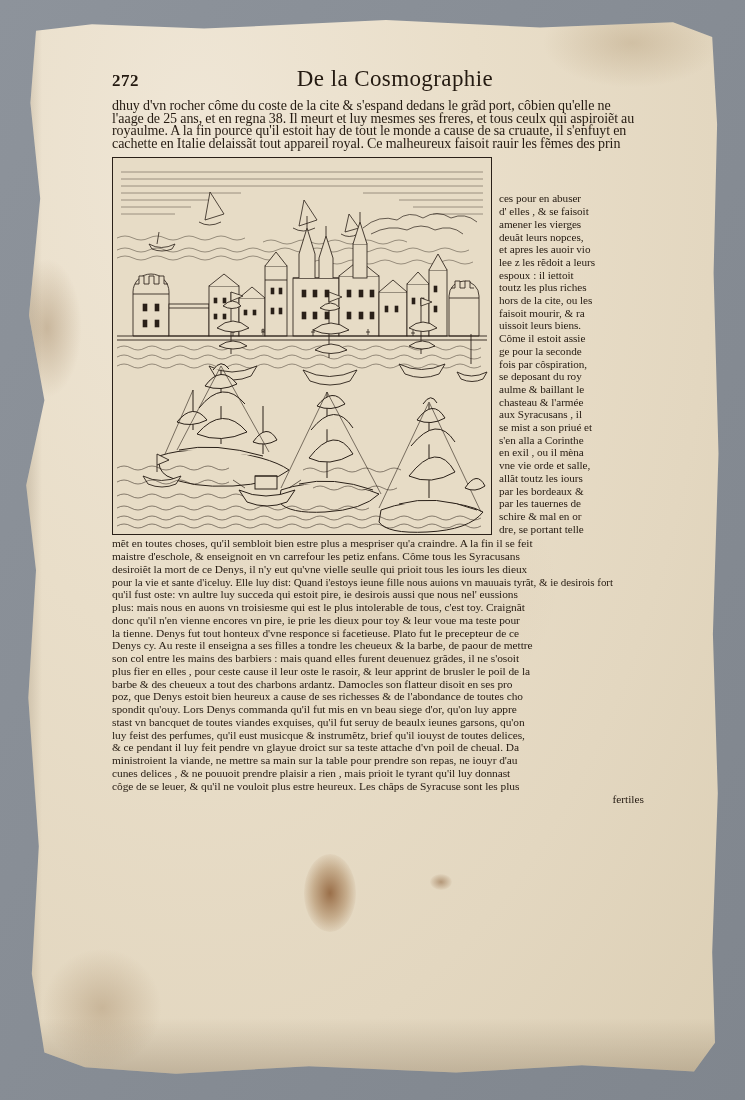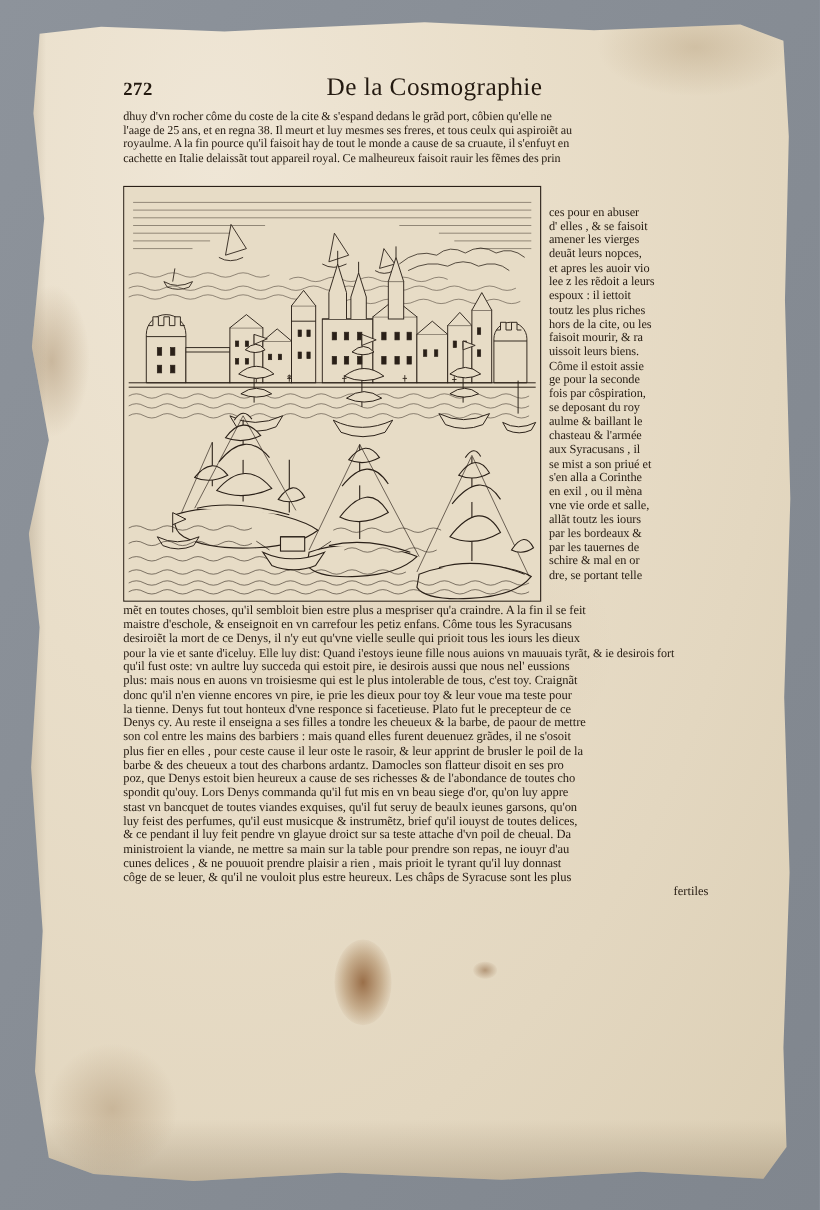--- a/index.html
+++ b/index.html
@@ -74,33 +74,33 @@
   .head-title {
     flex: 1;
     text-align: center;
     font-size: 23px;
     letter-spacing: 0.4px;
     padding-right: 40px;
     white-space: nowrap;
   }
 
   .blockpara {
-    font-size: 11px;
+    font-size: 14px;
     line-height: 12.6px;
     text-align: justify;
     letter-spacing: -0.05px;
     word-spacing: -0.3px;
   }
   .blockpara div { white-space: nowrap; }
 
   
   #wrap-zone {
-    margin-top: 19px;
+    margin-top: 7px;
     display: flex;
-    align-items: center;
+    align-items: flex-end;
   }
 
   
   #woodcut {
     width: 378px;
     height: 376px;
     border: 1.5px solid #2a2018;
     background: #e7dcc6;
     position: relative;
     overflow: hidden;
@@ -155,21 +155,21 @@
     <div id="content">
 
       <div class="running-head">
         <div class="folio">272</div>
         <div class="head-title">De la Cosmographie</div>
       </div>
 
       <div class="blockpara">
         <div>dhuy d'vn rocher côme du coste de la cite &amp; s'espand dedans le grãd port, côbien qu'elle ne</div>
         <div>l'aage de 25 ans, et en regna 38. Il meurt et luy mesmes ses freres, et tous ceulx qui aspiroiẽt au</div>
-        <div>royaulme. A la fin pource qu'il faisoit hay de tout le monde a cause de sa cruaute, il s'enfuyt en</div>
+        <div>royaulme. A la fin pource qu'il estoit hay de tout le monde a cause de sa cruaute, il s'enfuyt en</div>
         <div>cachette en Italie delaissãt tout appareil royal. Ce malheureux faisoit rauir les fẽmes des prin</div>
       </div>
 
       <div id="wrap-zone">
 
         <div id="woodcut">
           <svg width="378" height="376" viewBox="0 0 378 376" xmlns="http://www.w3.org/2000/svg">
             <defs>
               <g id="waveset">
                 <path d="M0 0 q6 -3 12 0 t12 0 t12 0 t12 0 t12 0 t12 0" fill="none" stroke="#2a2018" stroke-width="0.6"></path>

